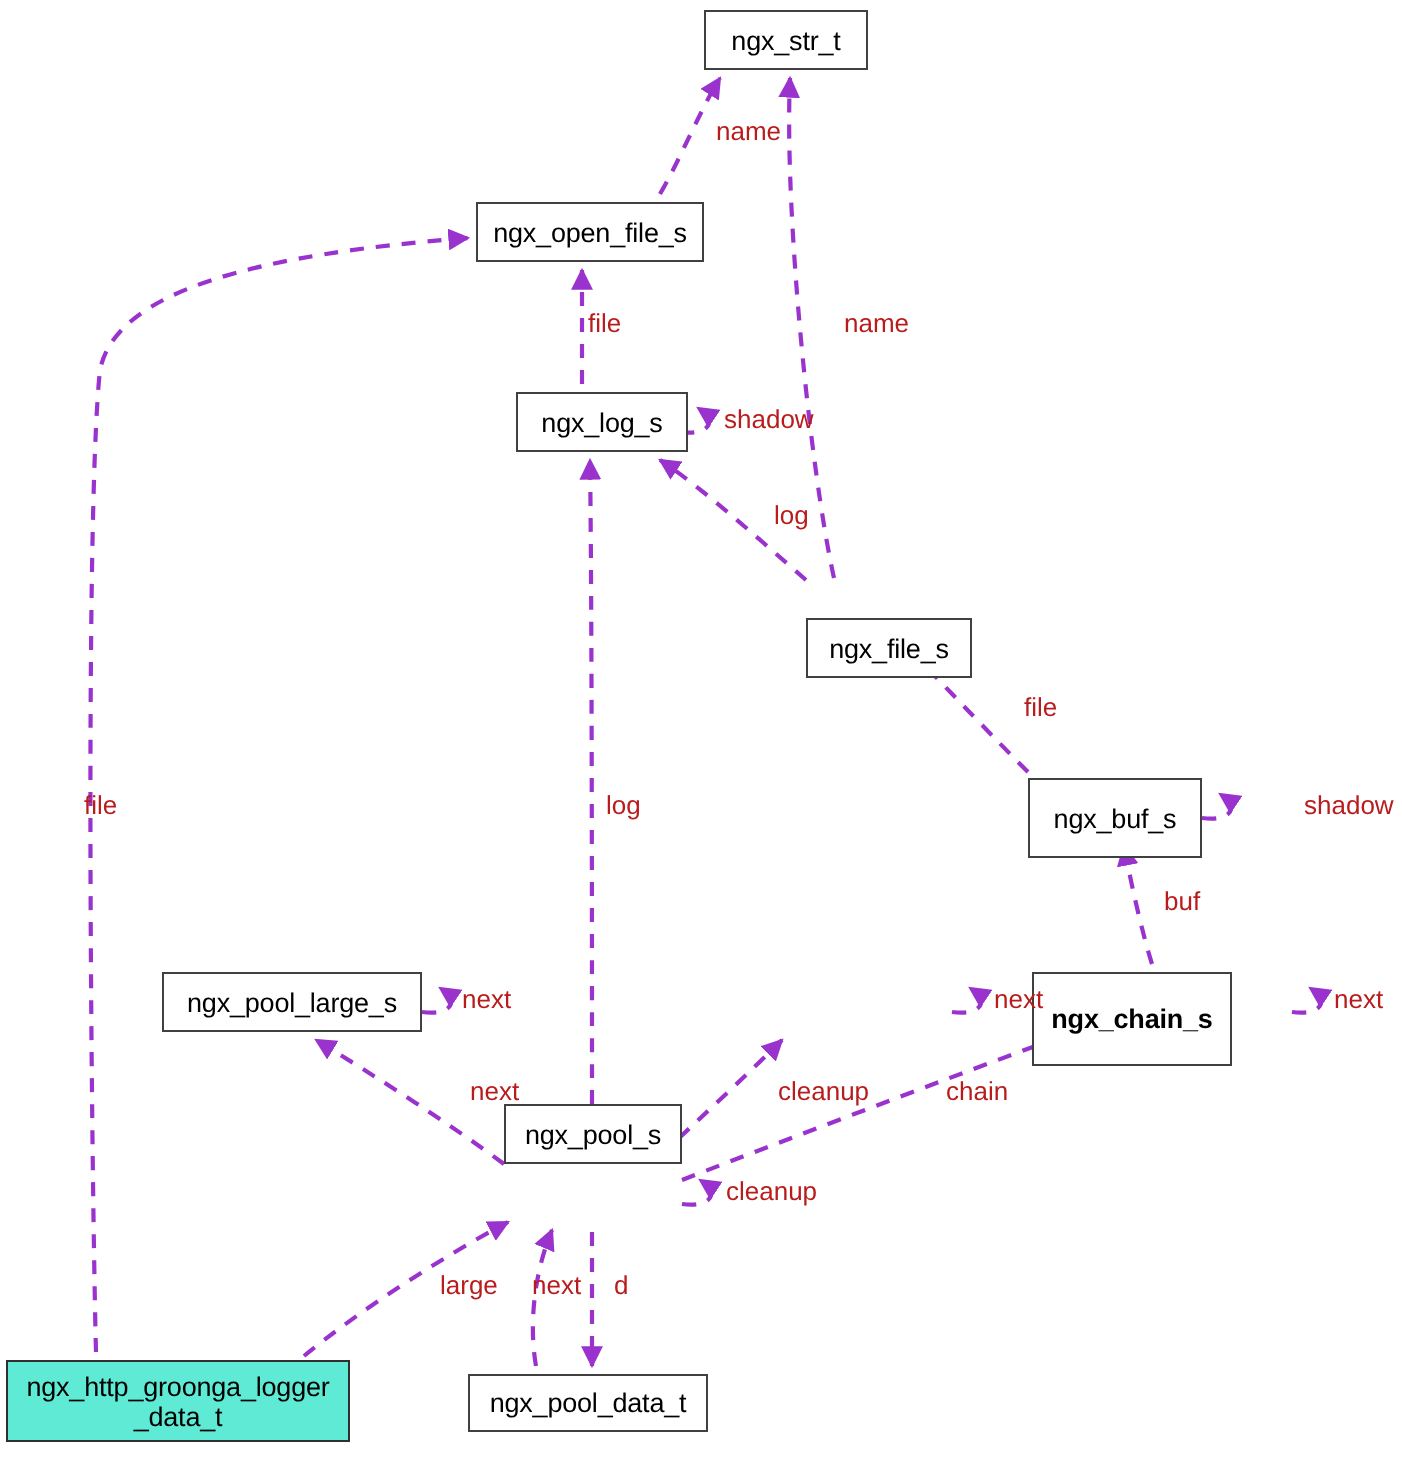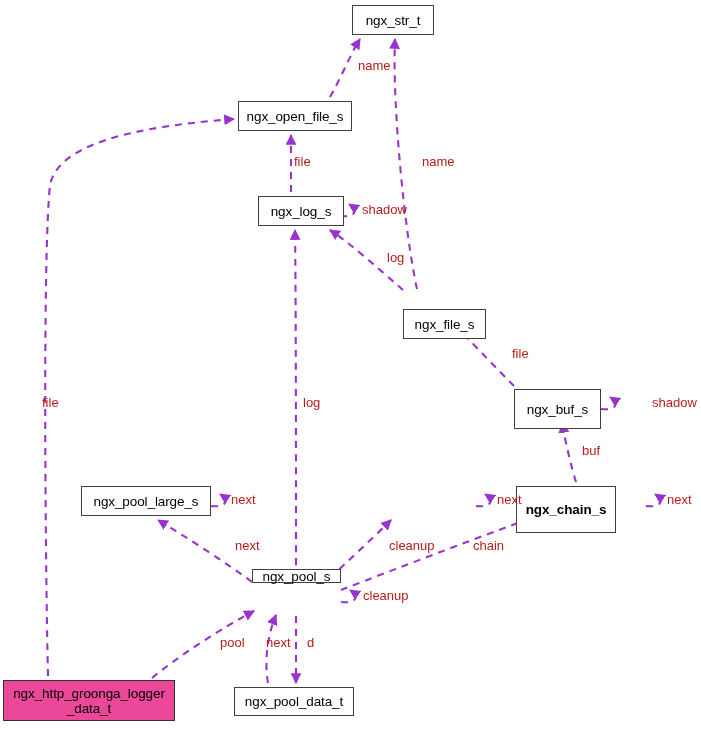--- a/index.html
+++ b/index.html
@@ -32,21 +32,21 @@
     font-size: 13.5px;
     line-height: 15px;
     display: flex;
     align-items: center;
     justify-content: center;
     text-align: center;
     white-space: pre-line;
     letter-spacing: -0.1px;
   }
   .node.highlight {
-    background: #ec4899;
+    background: #5eead4;
     border: 1px solid #303030;
   }
   .edge-label {
     position: absolute;
     font-size: 13px;
     color: #b91c1c;
     white-space: nowrap;
     line-height: 14px;
   }
 </style>
@@ -113,21 +113,21 @@
 
   <div class="node" style="left:403px;top:293px;width:83px;height:30px;margin-top:16px;">ngx_file_s</div>
 
   <div class="node" style="left:514px;top:389px;width:87px;height:40px;">ngx_buf_s</div>
 
   <div class="node" style="left:81px;top:486px;width:130px;height:30px;">ngx_pool_large_s</div>
 
 
   <div class="node" style="left:516px;top:486px;width:100px;height:47px;font-weight:bold;">ngx_chain_s</div>
 
-  <div class="node" style="left:252px;top:569px;width:89px;height:14px;">ngx_pool_s</div>
+  <div class="node" style="left:252px;top:552px;width:89px;height:30px;">ngx_pool_s</div>
 
   <div class="node" style="left:234px;top:687px;width:120px;height:29px;">ngx_pool_data_t</div>
 
   <div class="node highlight" style="left:3px;top:680px;width:172px;height:41px;">ngx_http_groonga_logger
 _data_t</div>
 
   <div class="edge-label" style="left:358px;top:59px;">name</div>
   <div class="edge-label" style="left:422px;top:155px;">name</div>
   <div class="edge-label" style="left:294px;top:155px;">file</div>
   <div class="edge-label" style="left:362px;top:203px;">shadow</div>
@@ -136,18 +136,18 @@
   <div class="edge-label" style="left:512px;top:347px;">file</div>
   <div class="edge-label" style="left:624px;top:396px;margin-left:28px;">shadow</div>
   <div class="edge-label" style="left:582px;top:444px;">buf</div>
   <div class="edge-label" style="left:231px;top:493px;">next</div>
   <div class="edge-label" style="left:497px;top:493px;">next</div>
   <div class="edge-label" style="left:667px;top:493px;">next</div>
   <div class="edge-label" style="left:235px;top:539px;">next</div>
   <div class="edge-label" style="left:361px;top:539px;margin-left:28px;">cleanup</div>
   <div class="edge-label" style="left:473px;top:539px;">chain</div>
   <div class="edge-label" style="left:363px;top:589px;">cleanup</div>
-  <div class="edge-label" style="left:220px;top:636px;">pool</div>
+  <div class="edge-label" style="left:220px;top:636px;">large</div>
   <div class="edge-label" style="left:266px;top:636px;">next</div>
   <div class="edge-label" style="left:307px;top:636px;">d</div>
   <div class="edge-label" style="left:42px;top:396px;">file</div>
 
 </div>
 
 </body></html>

